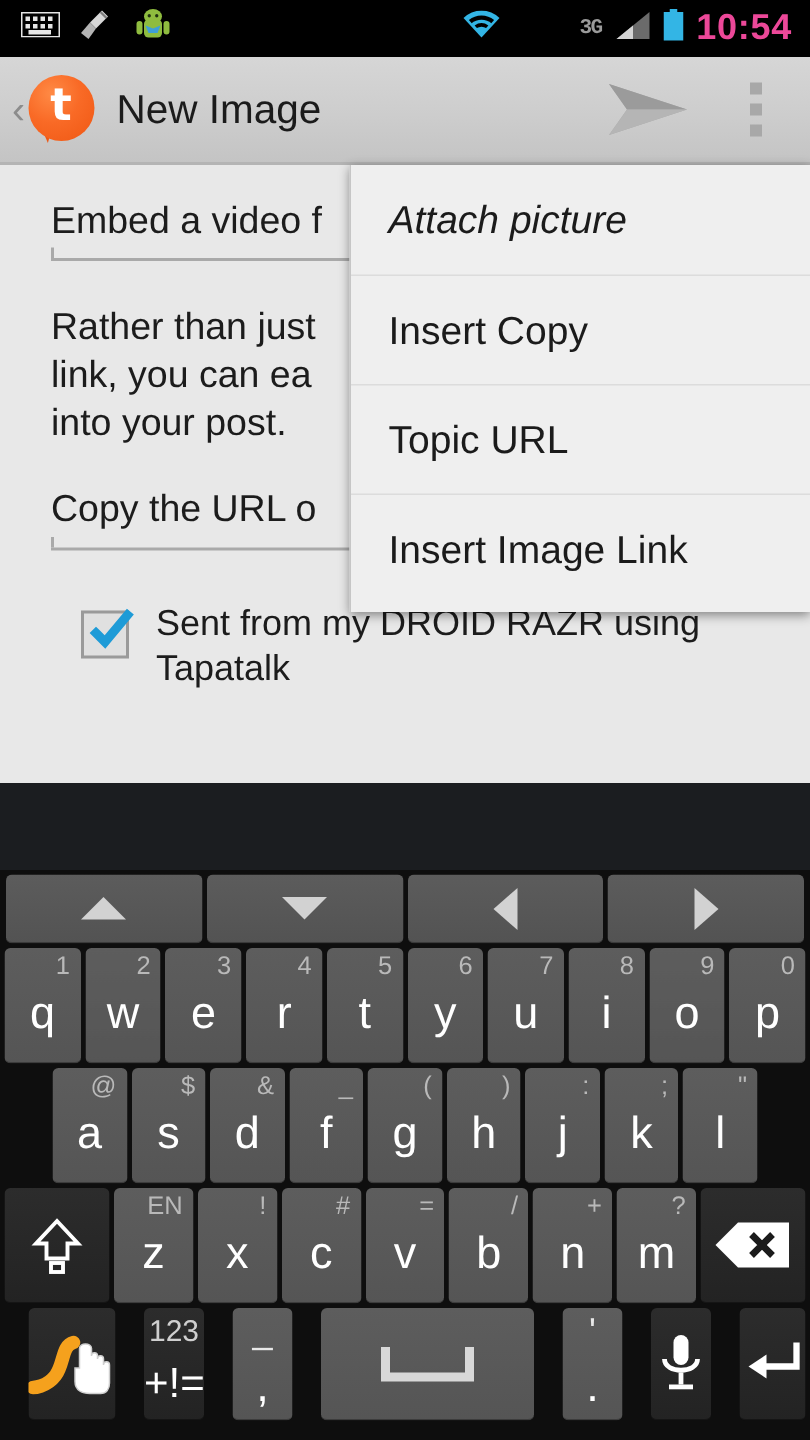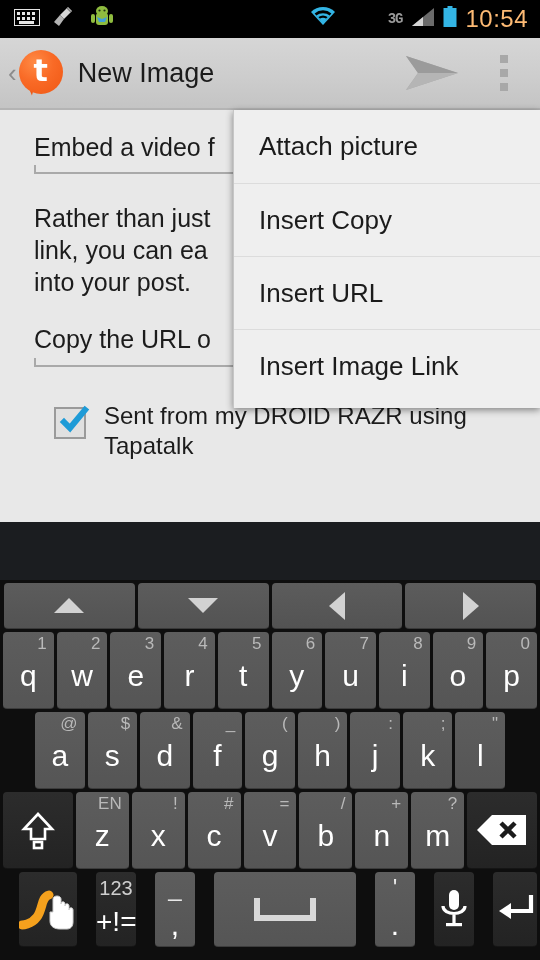--- a/index.html
+++ b/index.html
@@ -14,21 +14,21 @@
   
   #status-bar {
     position:absolute; top:0; left:0; width:540px; height:38px;
     background:#000; display:flex; align-items:center;
   }
   #status-left { display:flex; align-items:center; gap:13px; padding-left:14px; }
   #status-right {
     margin-left:auto; display:flex; align-items:center; gap:8px; padding-right:12px;
   }
   .sb-icon { display:block; }
-  #clock { color:#fdba74; font-size:24px; letter-spacing:0.5px; line-height:1; }
+  #clock { color:#ec4899; font-size:24px; letter-spacing:0.5px; line-height:1;font-weight:bold; }
   #net-label { color:#9a9a9a; font-size:14px; font-weight:bold; letter-spacing:-1px;
                font-family:"Liberation Mono", monospace;margin-left:44px; }
 
   
   #action-bar {
     position:absolute; top:38px; left:0; width:540px; height:72px;
     background:linear-gradient(to bottom,#d6d6d6 0%,#cdcdcd 55%,#c4c4c4 100%);
     border-bottom:2px solid #b4b4b4;
     display:flex; align-items:center;
   }
@@ -101,21 +101,21 @@
     box-shadow:0 2px 7px rgba(0,0,0,0.45);
     border-left:1px solid #c6c6c6;
     z-index:30;
   }
   .menu-item {
     height:73px; display:flex; align-items:center;
     padding-left:25px; font-size:26px; color:#1b1b1b;
     border-top:1px solid #dcdcdc;
     background:#efefef;
   }
-  .menu-item:first-child { border-top:none; }
+  .menu-item:first-child { border-top:none;font-style:italic; }
   #overflow-menu::after{
     content:""; display:block; height:6px; background:#efefef;
   }
 
   
   #kb-gap {
     position:absolute; top:522px; left:0; width:540px; height:58px;
     background:#1b1d20;
   }
   #keyboard {
@@ -285,21 +285,21 @@
         <path d="M12 22 L18 28 L33 10" stroke="#1e9bd7" stroke-width="6" fill="none" stroke-linecap="square" stroke-linejoin="miter"></path>
       </svg>
     </span>
     <span id="sig-label">Sent from my DROID RAZR using Tapatalk</span>
   </div>
 </div>
 
 <div id="overflow-menu">
   <div class="menu-item">Attach picture</div>
   <div class="menu-item">Insert Copy</div>
-  <div class="menu-item">Insert URL</div>
+  <div class="menu-item">Topic URL</div>
   <div class="menu-item">Insert Image Link</div>
 </div>
 
 <div id="kb-gap"></div>
 <div id="keyboard">
 
   <div class="kb-row" id="row-nav">
     <div class="nav-key">
       <span class="tri tri-up"></span>
     </div>

